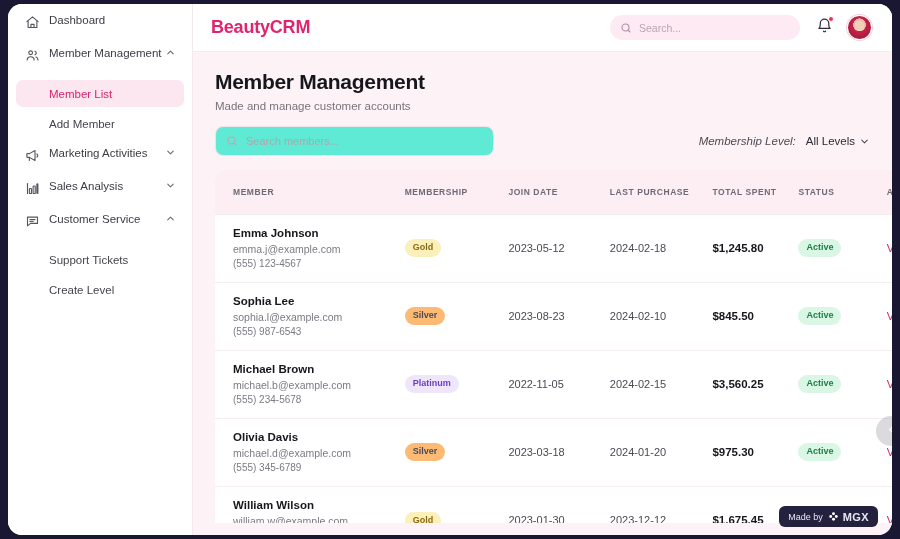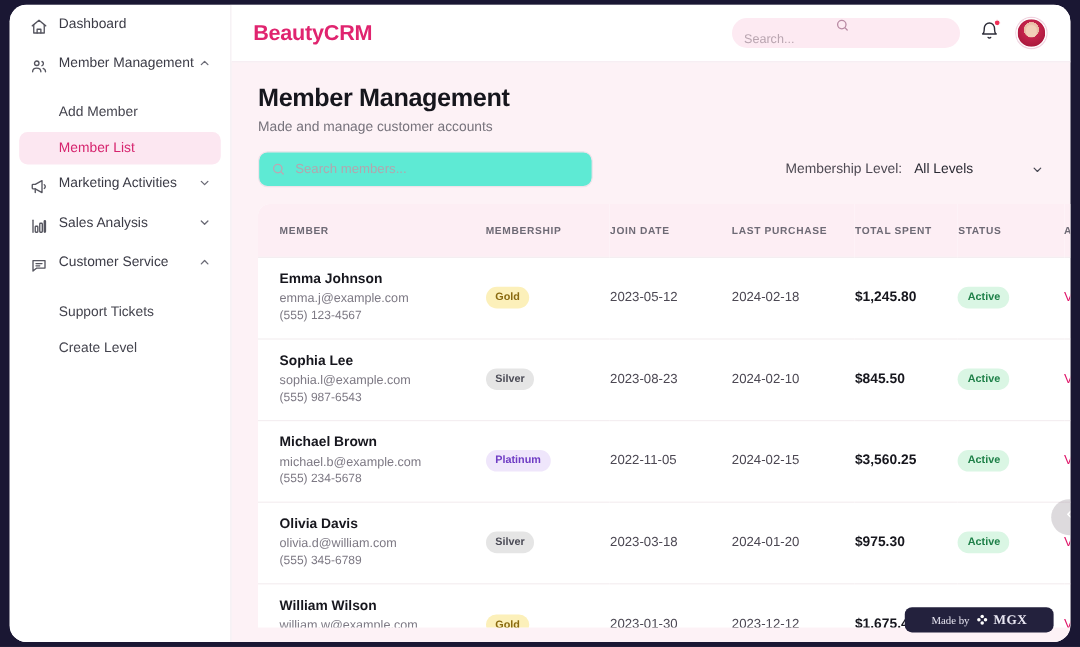--- a/index.html
+++ b/index.html
@@ -90,21 +90,20 @@
     letter-spacing: -0.2px;
   }
   #topbar-spacer { flex: 1; }
   #header-search {
     width: 190px; height: 25px;
     background: #fdeaf2;
     border-radius: 13px;
     display: flex; align-items: center;
     padding: 0 10px;
     margin-right: 16px;
-    flex-direction: column;
   }
   #header-search .sico { color: #b98ba4; display:flex; margin-right:7px; }
   #header-search input {
     border: none; outline: none; background: transparent;
     font-size: 10.5px; color: #7a6c74;
     font-family: "Liberation Sans", sans-serif;
     width: 100%;
   }
   #header-search input::placeholder { color: #b9a5b0; }
   #bell-wrap { position: relative; margin-right: 14px; cursor: pointer; color: #2d2d38; display:flex; }
@@ -161,24 +160,24 @@
     padding: 0 10px;
   }
   #member-search .sico { color: #bba8b4; margin-right: 8px; display:flex; }
   #member-search input {
     border: none; outline: none; background: transparent;
     font-size: 11px; color: #555;
     font-family: "Liberation Sans", sans-serif; width: 100%;
   }
   #member-search input::placeholder { color: #b2a6ae; }
   #level-filter { margin-left: auto; display: flex; align-items: center; }
-  #level-label { font-size: 11.5px; color: #4e4a53; margin-right: 10px; }
+  #level-label { font-size: 11.5px; color: #4e4a53; margin-right: 10px; font-style: italic; }
   #level-select {
     font-size: 11.5px; color: #2a2a33;
-    display: flex; align-items: center; cursor: pointer; gap: 44px;
+    display: flex; align-items: center; cursor: pointer;
   }
   #level-select .chev { margin-left: 4px; display:flex; color:#4a4a55; }
 
   
   #table-wrap {
     margin: 14px 0 12px 22px;
     background: #fff;
     border-radius: 10px 0 0 0;
     flex: 1;
     overflow: hidden;
@@ -217,21 +216,21 @@
   .m-phone { font-size: 10px; color: #7d7984; }
   .badge {
     display: inline-block;
     font-size: 9px;
     font-weight: bold;
     padding: 3px 8px;
     border-radius: 9px;
     line-height: 1.25;
   }
   .badge-gold     { background: #fcf0ba; color: #8a6a10; }
-  .badge-silver   { background: #e5e5e5; color: #4a4a55; }
+  .badge-silver   { background: #fdba74; color: #4a4a55; }
   .badge-platinum { background: #efe6fb; color: #6f3cc4; }
   .badge-active   { background: #daf6e4; color: #1e8048; }
   .badge-inactive { background: #fde0e0; color: #c0392b; }
   .spent { font-weight: bold; color: #16161d; font-size: 11.5px; }
   .view-link { color: #e0186b; font-size: 11px; cursor: pointer; white-space: nowrap; }
 
   
   #collapse-tab {
     position: absolute;
     right: -14px; top: 246px;
@@ -243,26 +242,25 @@
   }
 
   
   #made-by {
     position: absolute;
     right: 14px; bottom: 8px;
     height: 21px;
     background: #23213d;
     border-radius: 6px;
     display: flex; align-items: center;
-    padding: 0 22px;
+    padding: 0 9px;
     color: #e8e6f2;
     font-size: 9px;
     z-index: 12;
     cursor: pointer;
-    font-family: Liberation Serif, serif;
   }
   #made-by .mgx-logo { margin: 0 4px 0 5px; display: flex; color: #fff; }
   #made-by .mgx-text { font-weight: bold; letter-spacing: 0.4px; font-size: 11px; }
 </style>
 </head>
 <body>
 
 <div id="app-frame">
 
   <nav id="sidebar">
@@ -288,25 +286,25 @@
               <path d="M17.5 14.5c2 .7 3.2 2.3 3.2 4.5"></path>
             </svg>
         </span>
         <span class="lbl">Member Management</span>
         <span class="chev">
           <svg width="11" height="11" viewBox="0 0 24 24" fill="none" stroke="currentColor" stroke-width="2.4" stroke-linecap="round" stroke-linejoin="round">
               <polyline points="18 15 12 9 6 15"></polyline>
             </svg>
         </span>
       </div>
+      <div class="nav-sub active">
+        <span>Member List</span>
+      </div>
       <div class="nav-sub">
         <span>Add Member</span>
-      </div>
-      <div class="nav-sub active">
-        <span>Member List</span>
       </div>
     </div>
 
     <div class="nav-item" style="margin-top:10px">
       <span class="ico">
         <svg width="15" height="15" viewBox="0 0 24 24" fill="none" stroke="currentColor" stroke-width="1.8" stroke-linecap="round" stroke-linejoin="round">
             <path d="M4 9h3l9-5v16l-9-5H4a1 1 0 0 1-1-1v-4a1 1 0 0 1 1-1z"></path>
             <path d="M7 15v5"></path>
             <path d="M19 9.5a3 3 0 0 1 0 5"></path>
           </svg>
@@ -469,21 +467,21 @@
               <td><span class="badge badge-platinum">Platinum</span></td>
               <td>2022-11-05</td>
               <td>2024-02-15</td>
               <td class="spent">$3,560.25</td>
               <td><span class="badge badge-active">Active</span></td>
               <td><span class="view-link">View</span></td>
             </tr>
             <tr>
               <td class="c-member">
                 <div class="m-name">Olivia Davis</div>
-                <div class="m-email">olivia.d@william.com</div>
+                <div class="m-email">michael.d@example.com</div>
                 <div class="m-phone">(555) 345-6789</div>
               </td>
               <td><span class="badge badge-silver">Silver</span></td>
               <td>2023-03-18</td>
               <td>2024-01-20</td>
               <td class="spent">$975.30</td>
               <td><span class="badge badge-active">Active</span></td>
               <td><span class="view-link">View</span></td>
             </tr>
             <tr>

